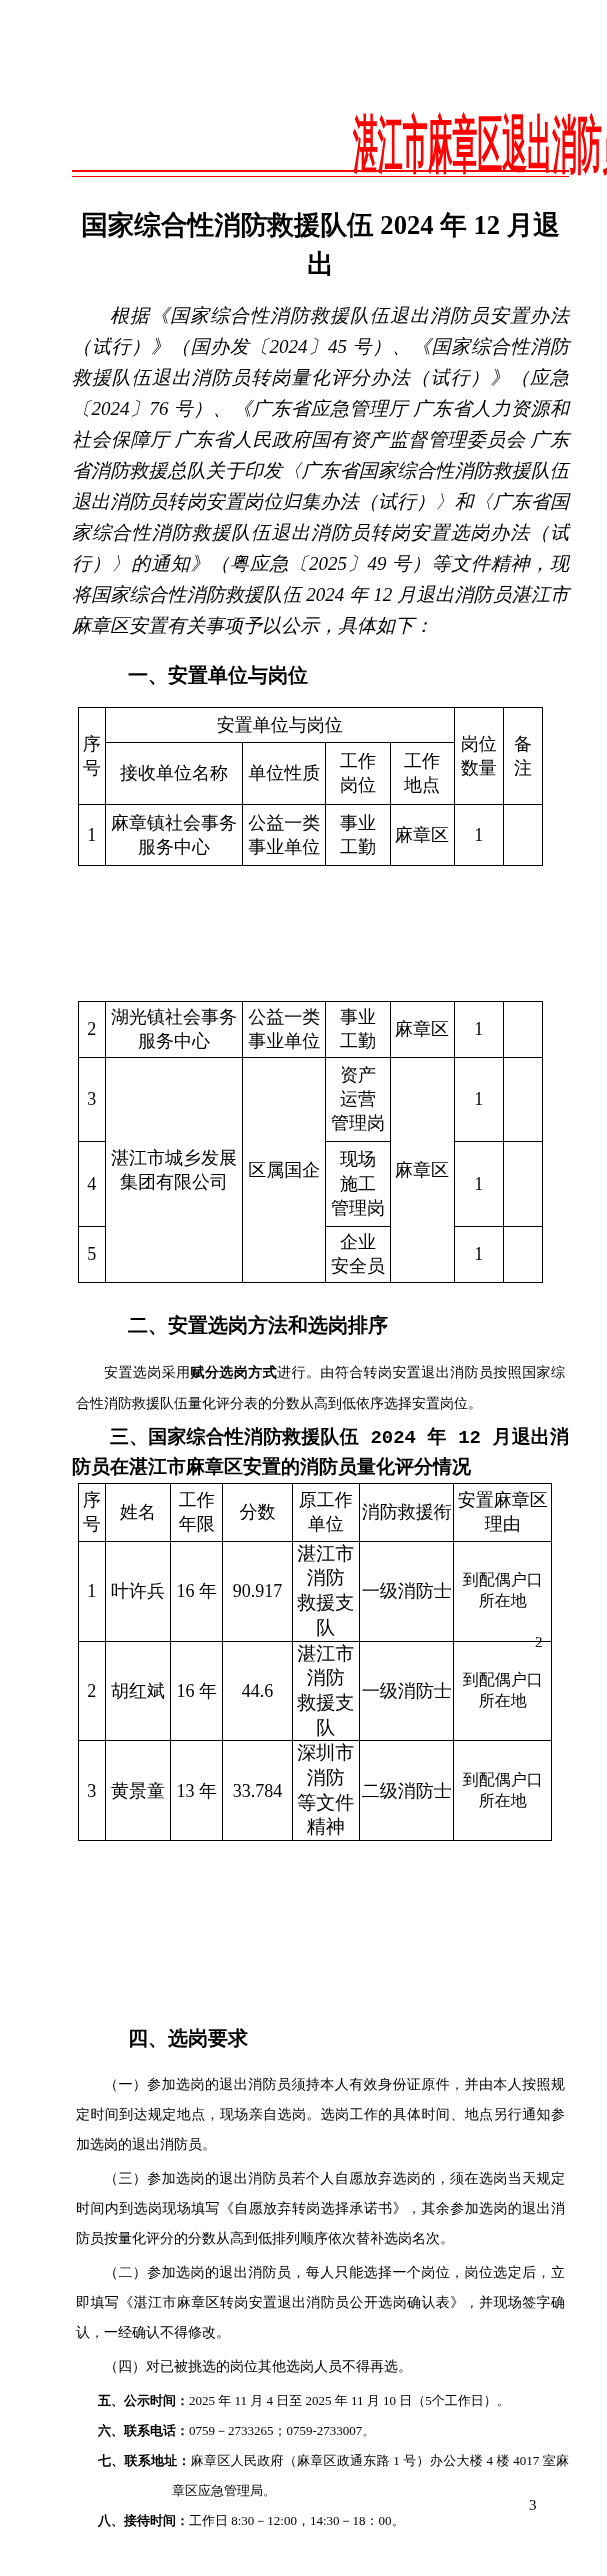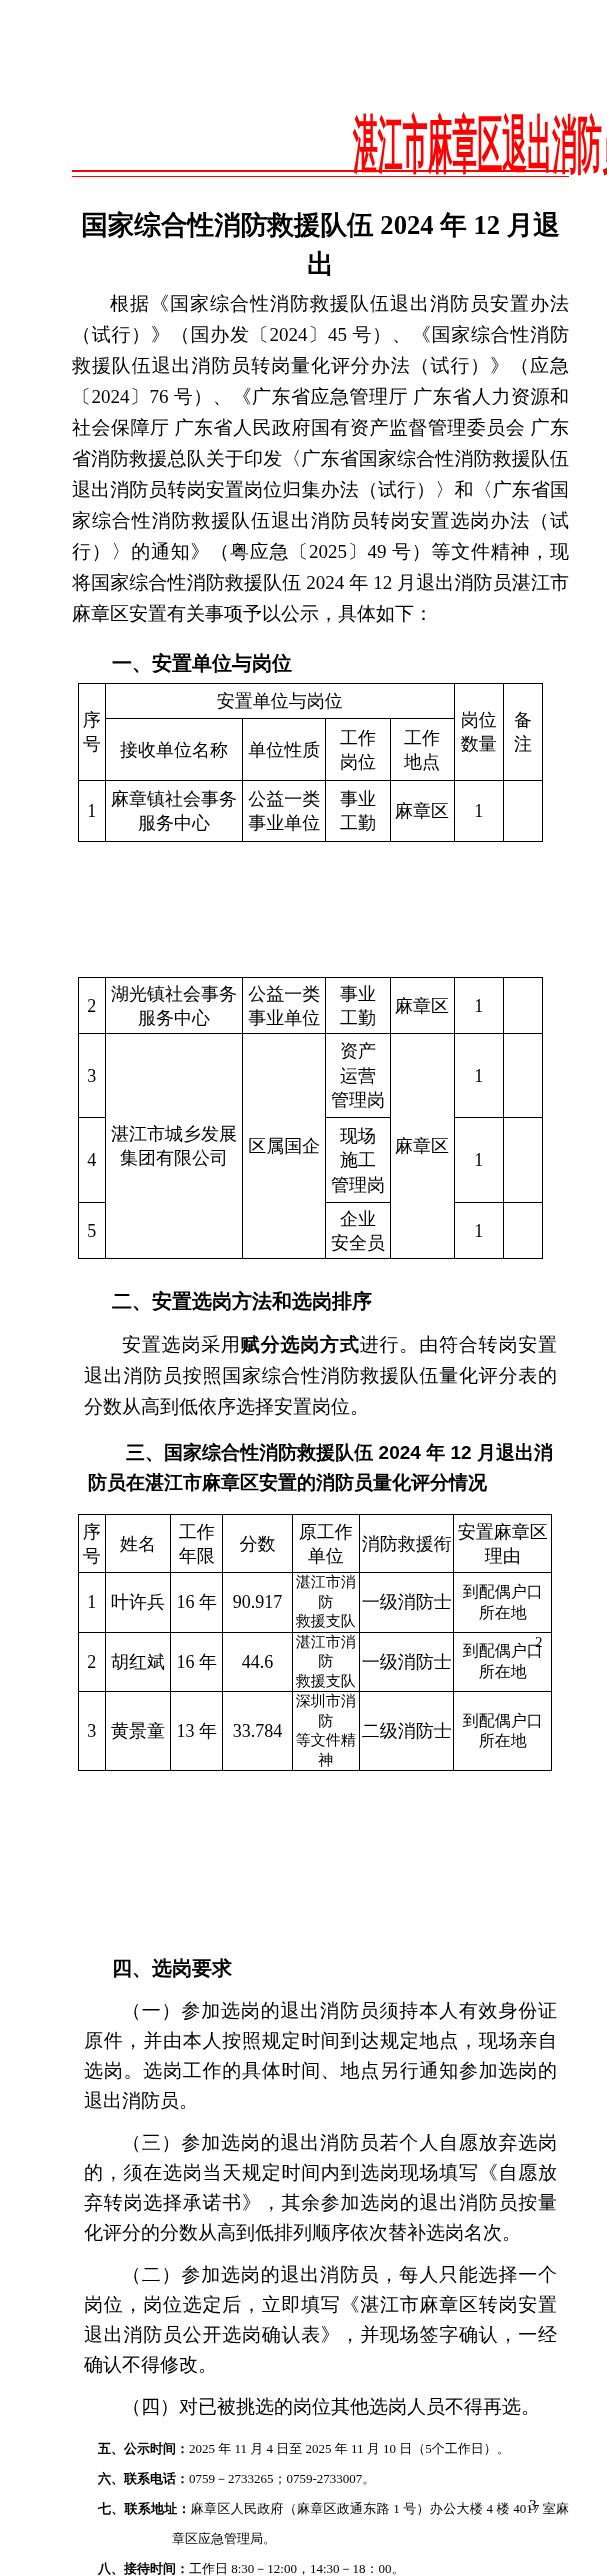--- a/index.html
+++ b/index.html
@@ -11,44 +11,44 @@
   .letterhead{margin-top:103px;text-align:center;height:64px;overflow:visible;}
   .letterhead .lh-text{display:inline-block;white-space:nowrap;font-weight:bold;color:#ff0000;
         font-size:53px;transform:scale(0.47,1.18);transform-origin:center top;
         font-family:"Liberation Serif","DejaVu Serif",serif;}
   .red-rule{margin-top:3px;height:3.8px;border-top:2.3px solid #ff0000;border-bottom:1.5px solid #ff0000;}
 
   
   .doc-title{margin-top:29px;text-align:center;font-weight:bold;font-size:26.6px;line-height:39px;}
 
   
-  .intro{margin-top:4px;font-size:19px;line-height:31px;text-align:justify;text-indent:2em;}
+  .intro{margin-top:16px;font-size:19px;line-height:31px;text-align:justify;text-indent:2em;font-style:italic;}
   .h-sec{font-size:20px;line-height:31px;font-weight:bold;text-indent:2em;
-         font-family:"Liberation Sans","DejaVu Sans",sans-serif;margin:0;}
+         font-family:"Liberation Sans","DejaVu Sans",sans-serif;margin:16px;}
   .h-sec2{margin-top:27px;}
   .h-sec3{font-size:19px;line-height:30px;font-weight:bold;text-align:justify;text-indent:2em;
-          font-family:Liberation Sans, sans-serif;margin:16px;}
+          font-family:Liberation Mono, monospace;margin:0;}
   .h-sec4{margin-top:182px;}
-  .para{font-size:19px;line-height:31px;text-align:justify;text-indent:2em;margin:12px;}
+  .para{font-size:14px;line-height:31px;text-align:justify;text-indent:2em;margin:4px;}
   .para4{line-height:30px;}
   .bold-inline{font-weight:bold;font-family:"Liberation Sans","DejaVu Sans",sans-serif;}
 
   
   .clause{font-size:13px;line-height:30px;text-align:justify;margin:0;
           padding-left:7.7em;text-indent:-5.7em;}
   .clause b{font-family:"Liberation Sans","DejaVu Sans",sans-serif;}
 
   
   table{border-collapse:collapse;table-layout:fixed;margin-left:6px;}
   td,th{border:1.5px solid #000;text-align:center;vertical-align:middle;font-weight:normal;
         padding:0 1.5px;line-height:1.35;white-space:pre-line;overflow:hidden;}
   .t-place{width:465px;font-size:18px;margin-top:4.6px;}
   .t-place-cont{width:465px;font-size:18px;margin-top:135px;}
   .t-score{width:474px;font-size:18px;margin-top:0;}
-  .cell-sm{font-size:15px;line-height:1.3;}
+  .cell-sm{font-size:19px;line-height:1.3;}
   .cell-md{font-size:16px;line-height:1.3;margin-top:12px;}
 
   
   .pn{position:absolute;font-size:15px;color:#000;}
   .pn2{top:1634px;left:535px;}
   .pn3{top:2497px;left:529px;}
 </style>
 </head>
 <body>
 

